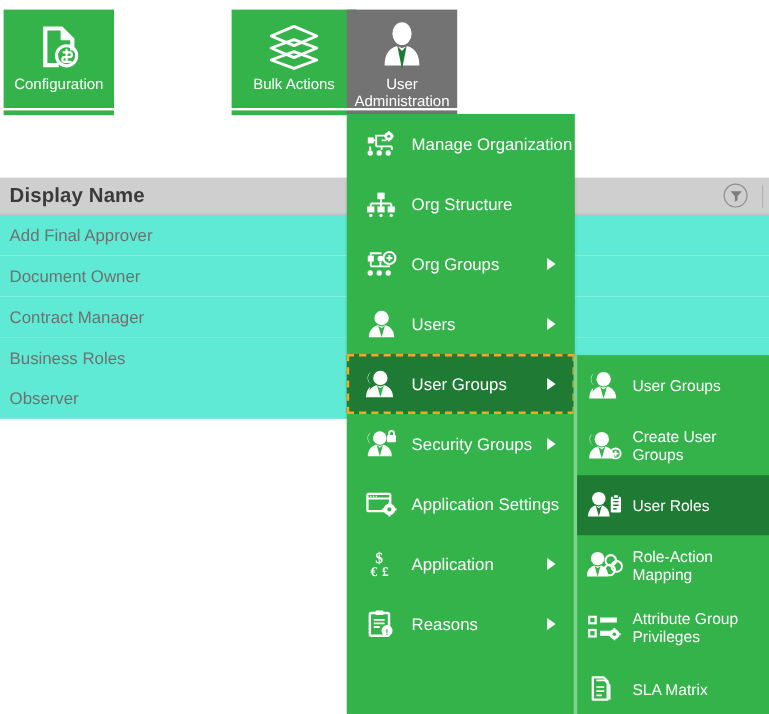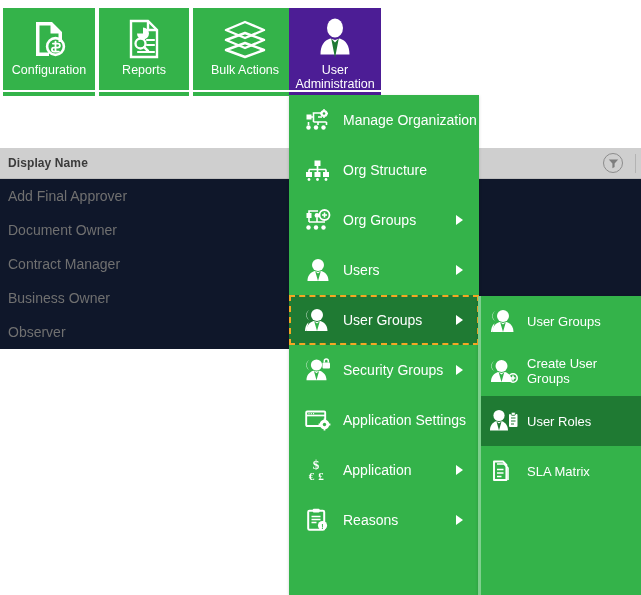--- a/index.html
+++ b/index.html
@@ -14,57 +14,57 @@
   
   .toolbar { position: absolute; left: 0; top: 0; width: 641px; height: 92px; background: #ffffff; }
   .tile {
     position: absolute; top: 8px; height: 88px;
     background: #34b34a;
     display: flex; flex-direction: column;
     align-items: center; justify-content: flex-start;
     padding-top: 8px;
     cursor: pointer;
   }
-  .tile.active { background: #4c1d95; }
+  .tile.active { background: #737373; }
   .tile .t-icon { height: 46px; display: flex; align-items: center; justify-content: center; }
   .tile .t-label {
     color: #ffffff; font-size: 12.5px; line-height: 14px;
     text-align: center; width: 100%; padding: 0 2px; margin-top: 1px;
   }
   #tile-0 { left: 3px;   width: 92px; }
   #tile-1 { left: 99px;  width: 90px; }
   #tile-2 { left: 193px; width: 104px; }
   #tile-3 { left: 289px; width: 92px; }
 
   .toolbar-underline { position: absolute; left: 0; top: 90px; width: 641px; height: 2px; background: #ffffff; }
 
   
   .grid { position: absolute; left: 0; top: 148px; width: 641px; height: 447px; background: #ffffff; }
   .grid-header {
     position: relative; height: 31px; background: #cfcfcf;
     border-bottom: 1px solid #bdbdbd;
     display: flex; align-items: center;
   }
   .grid-header .col-title {
-    font-size: 12px; color: #3b3b3b; font-weight: bold;
+    font-size: 17px; color: #3b3b3b; font-weight: bold;
     padding-left: 8px; letter-spacing: .1px;
   }
   .filter-btn {
     position: absolute; right: 18px; top: 50%; transform: translateY(-50%);
     width: 20px; height: 20px; border-radius: 50%;
     border: 1.3px solid #8c8c8c; background: transparent;
     display: flex; align-items: center; justify-content: center;
     cursor: pointer;
   }
   .hdr-divider { position: absolute; right: 5px; top: 6px; width: 1px; height: 19px; background: #b3b3b3; }
 
   .grid-row {
     height: 34px; display: flex; align-items: center;
     padding-left: 8px; font-size: 14px; color: #707070;
-    background: #0f172a;
+    background: #5eead4;
   }
 
   
   .menu1 {
     position: absolute; left: 289px; top: 95px; width: 190px; height: 500px;
     background: #34b34a;
     box-shadow: 0 1px 3px rgba(0,0,0,.18);
   }
   .menu-item {
     position: relative; height: 50px; display: flex; align-items: center;
@@ -117,33 +117,20 @@
       <span class="t-icon">
         <svg width="34" height="40" viewBox="0 0 34 40">
           <path d="M4 3 h16 l10 10 v10 h-3.5 V14.5 H18.5 V6.5 H7.5 v27 H17 V37 H4 Z" fill="#fff"></path>
           <circle cx="23.5" cy="27.5" r="8.4" fill="none" stroke="#fff" stroke-width="2.6"></circle>
           <path d="M23.5 22.6 v9.8 M20.9 24.6 h5 a2 2 0 0 1 0 4 h-4 a2 2 0 0 0 0 4 h5" fill="none" stroke="#fff" stroke-width="1.8" stroke-linecap="round"></path>
         </svg>
       </span>
       <span class="t-label">Configuration</span>
     </div>
 
-    <div class="tile" id="tile-1">
-      <span class="t-icon">
-        <svg width="32" height="40" viewBox="0 0 32 40">
-          <path d="M3 2 h17 l9 9 v27 H3 Z" fill="none" stroke="#fff" stroke-width="2.4"></path>
-          <path d="M20 2 v9 h9" fill="none" stroke="#fff" stroke-width="2.4"></path>
-          <path d="M15 8.5 a6 6 0 1 1 -6 6 h6 Z" fill="#fff"></path>
-          <circle cx="12.5" cy="24.5" r="5" fill="none" stroke="#fff" stroke-width="2.3"></circle>
-          <path d="M16.2 28.2 L20 32" stroke="#fff" stroke-width="2.5" stroke-linecap="round"></path>
-          <path d="M19 21 h7 M19 26 h7 M10 33 h16" stroke="#fff" stroke-width="2.2" stroke-linecap="round"></path>
-        </svg>
-      </span>
-      <span class="t-label">Reports</span>
-    </div>
 
     <div class="tile" id="tile-2">
       <span class="t-icon">
         <svg width="44" height="40" viewBox="0 0 44 40">
           <path d="M22 3 L41 11 L22 19 L3 11 Z" fill="none" stroke="#fff" stroke-width="2.4" stroke-linejoin="round"></path>
           <path d="M22 14 L41 21 L22 29 L3 21 Z" fill="none" stroke="#fff" stroke-width="2.4" stroke-linejoin="round"></path>
           <path d="M22 24 L41 31 L22 38 L3 31 Z" fill="none" stroke="#fff" stroke-width="2.4" stroke-linejoin="round"></path>
         </svg>
       </span>
       <span class="t-label">Bulk Actions</span>
@@ -176,21 +163,21 @@
         <div class="grid-row">
           <span>Add Final Approver</span>
         </div>
         <div class="grid-row">
           <span>Document Owner</span>
         </div>
         <div class="grid-row">
           <span>Contract Manager</span>
         </div>
         <div class="grid-row">
-          <span>Business Owner</span>
+          <span>Business Roles</span>
         </div>
         <div class="grid-row">
           <span>Observer</span>
         </div>
       </div>
   </div>
 
   <div class="menu1" id="menu1">
       <div class="menu-item">
         <span class="m-icon">
@@ -349,20 +336,47 @@
             <path d="M7.5 12.4 L10 14.6 L12.5 12.4 L10 21.5 Z" fill="#1f7a33"></path>
             <rect x="20" y="5" width="8.5" height="13" rx="1" fill="#fff"></rect>
             <rect x="22.2" y="3.2" width="4.1" height="3.1" rx=".8" fill="#fff" stroke="#1f7a33" stroke-width=".9"></rect>
             <path d="M22 9 h4.5 M22 12 h4.5 M22 15 h3" stroke="#1f7a33" stroke-width="1.2"></path>
           </svg>
         </span>
         <span class="m-label">User Roles</span>
       </div>
       <div class="submenu-item">
         <span class="m-icon">
+          <svg width="30" height="24" viewBox="0 0 30 24">
+            <circle cx="9" cy="6.5" r="5.6" fill="#fff"></circle>
+            <path d="M9 13 L6 12.2 C2.2 13.6 0 16.8 0 21.5 h18 C18 16.8 15.8 13.6 12 12.2 Z" fill="#fff"></path>
+            <path d="M6.5 12.4 L9 14.6 L11.5 12.4 L9 21.5 Z" fill="#34b34a"></path>
+            <circle cx="20" cy="8" r="4.4" fill="none" stroke="#fff" stroke-width="1.7"></circle>
+            <circle cx="25" cy="13" r="4.4" fill="none" stroke="#fff" stroke-width="1.7"></circle>
+            <circle cx="19" cy="16" r="4.4" fill="none" stroke="#fff" stroke-width="1.7"></circle>
+          </svg>
+        </span>
+        <span class="m-label">Role-Action Mapping</span>
+      </div>
+      <div class="submenu-item two-line">
+        <span class="m-icon">
+          <svg width="28" height="24" viewBox="0 0 28 24">
+            <rect x="1" y="3" width="5.4" height="5.4" fill="none" stroke="#fff" stroke-width="1.8"></rect>
+            <rect x="1" y="14" width="5.4" height="5.4" fill="none" stroke="#fff" stroke-width="1.8"></rect>
+            <rect x="10" y="3.6" width="14" height="4.2" fill="#fff"></rect>
+            <rect x="10" y="14.6" width="9" height="4.2" fill="#fff"></rect>
+            <circle cx="22" cy="17.5" r="4.2" fill="#fff"></circle>
+            <circle cx="22" cy="17.5" r="1.5" fill="#34b34a"></circle>
+            <path d="M22 12.4 v1.6 M22 21 v1.6 M17 17.5 h1.6 M25.6 17.5 h1.6" stroke="#fff" stroke-width="1.6"></path>
+          </svg>
+        </span>
+        <span class="m-label">Attribute Group Privileges</span>
+      </div>
+      <div class="submenu-item">
+        <span class="m-icon">
           <svg width="24" height="24" viewBox="0 0 24 24">
             <path d="M2 2.5 h9 l3.4 3.4 V21 H2 Z" fill="none" stroke="#fff" stroke-width="1.9" stroke-linejoin="round"></path>
             <path d="M5 5 h7 l4 4 v12" fill="none" stroke="#fff" stroke-width="1.6"></path>
             <path d="M5 10.5 h6.5 M5 14 h6.5 M5 17.5 h4.5" stroke="#fff" stroke-width="1.4"></path>
           </svg>
         </span>
         <span class="m-label">SLA Matrix</span>
       </div>
     </div>
 

